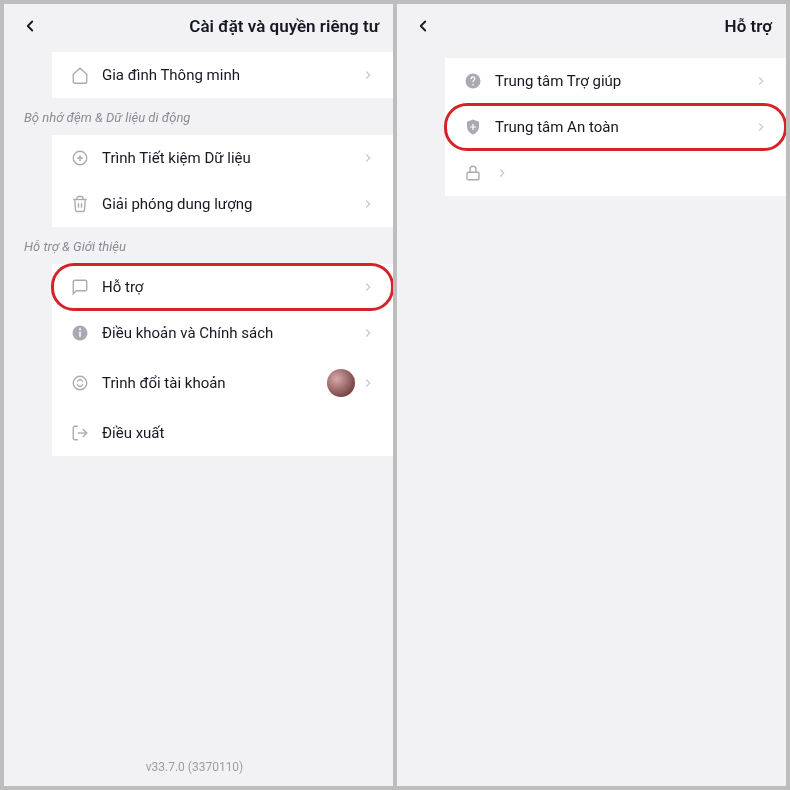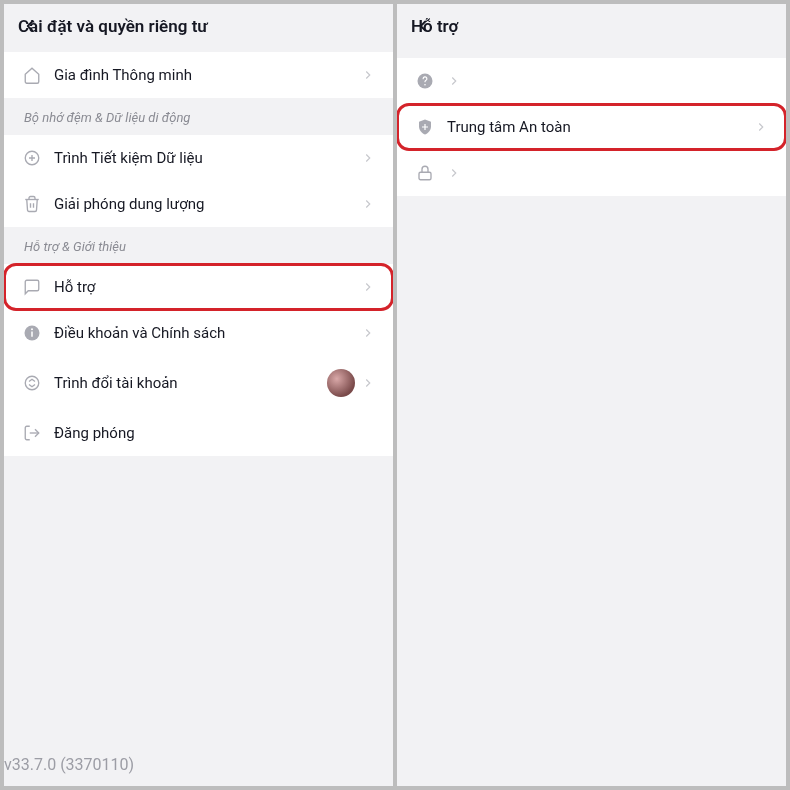--- a/index.html
+++ b/index.html
@@ -30,35 +30,36 @@
     width: 24px;
     height: 24px;
     display: flex;
     align-items: center;
     justify-content: center;
     cursor: pointer;
     flex-shrink: 0;
   }
   .header-title {
     flex: 1;
-    text-align: left;
+    text-align: right;
     font-size: 17px;
     font-weight: 600;
     color: #161823;
     margin-left: -24px;
   }
   .section-header {
     font-size: 13px;
     color: #8a8b93;
     padding: 12px 20px 10px 20px;
     background: #f2f2f4;
     font-style: italic;
   }
   .list-group {
     background: #ffffff;
+    margin-left: 48px;
   }
   .list-item {
     display: flex;
     align-items: center;
     padding: 13px 18px;
     cursor: pointer;
     position: relative;
   }
   .list-item .icon-slot {
     width: 20px;
@@ -83,27 +84,27 @@
     width: 28px;
     height: 28px;
     border-radius: 50%;
     background: radial-gradient(circle at 35% 35%, #d9a8a8, #7a4a4a 70%);
     margin-right: 6px;
     flex-shrink: 0;
   }
   .highlighted {
     outline: 3px solid #d4232a;
     outline-offset: -2px;
-    border-radius: 12px;
+    border-radius: 22px;
     z-index: 2;
   }
   .spacer-sm { height: 6px; background:#f2f2f4; }
   .footer-version {
-    text-align: left;
-    font-size: 16px;
+    text-align: center;
+    font-size: 12px;
     color: #9c9da5;
     padding: 18px 8px 12px 0;
     margin-top: auto;
   }
   svg { display:block; }
 </style>
 </head>
 <body>
 
 <div class="screen">
@@ -215,21 +216,21 @@
         </span>
     </div>
     <div class="list-item">
       <span class="icon-slot">
         <svg width="18" height="18" viewBox="0 0 24 24" fill="none" stroke="currentColor" stroke-width="1.8">
             <path d="M9 21H5a2 2 0 0 1-2-2V5a2 2 0 0 1 2-2h4"></path>
             <polyline points="16 17 21 12 16 7"></polyline>
             <line x1="21" y1="12" x2="9" y2="12"></line>
           </svg>
       </span>
-      <span class="label">Đăng phóng</span>
+      <span class="label">Điều xuất</span>
     </div>
   </div>
 
   <div class="footer-version">v33.7.0 (3370110)</div>
 </div>
 
 <div class="screen">
   <div class="header">
     <div class="back-btn">
       <svg width="18" height="18" viewBox="0 0 24 24" fill="none" stroke="#161823" stroke-width="2.4" stroke-linecap="round" stroke-linejoin="round">
@@ -243,20 +244,21 @@
 
   <div class="list-group">
     <div class="list-item">
       <span class="icon-slot">
         <svg width="18" height="18" viewBox="0 0 24 24" fill="currentColor">
             <circle cx="12" cy="12" r="10"></circle>
             <path d="M9.5 9a2.5 2.5 0 1 1 3.5 2.3c-.8.4-1 .9-1 1.7" stroke="#fff" stroke-width="1.6" fill="none" stroke-linecap="round"></path>
             <circle cx="12" cy="17" r="1.1" fill="#fff"></circle>
           </svg>
       </span>
+      <span class="label">Trung tâm Trợ giúp</span>
       <span class="chev">
           <svg width="14" height="14" viewBox="0 0 24 24" fill="none" stroke="currentColor" stroke-width="2">
             <polyline points="9 18 15 12 9 6"></polyline>
           </svg>
         </span>
     </div>
     <div class="list-item highlighted">
       <span class="icon-slot">
         <svg width="18" height="18" viewBox="0 0 24 24" fill="currentColor">
             <path d="M12 2l8 3v6c0 5-3.4 9.4-8 11-4.6-1.6-8-6-8-11V5l8-3z"></path>

